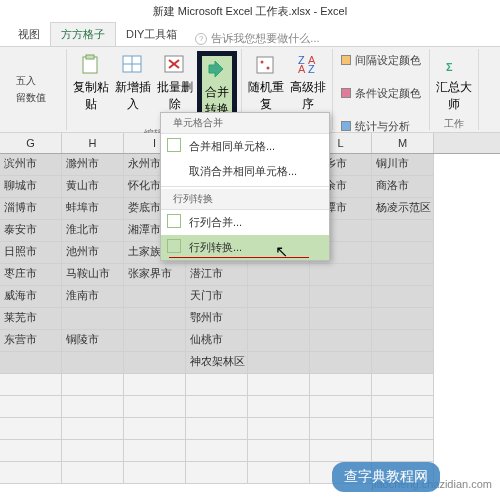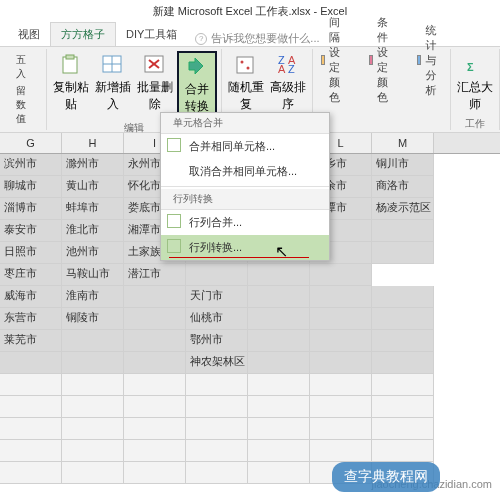--- a/index.html
+++ b/index.html
@@ -8,24 +8,24 @@
 .tabs{display:flex;background:#fff;border-bottom:1px solid #d4d4d4;padding-left:8px;height:24px;align-items:flex-end}
 .tab{padding:4px 10px;color:#444;cursor:pointer}
 .tab.active{background:#f1f1f1;border:1px solid #d4d4d4;border-bottom:none;color:#217346}
 .tell{display:flex;align-items:center;color:#888;padding-left:8px}
 .tell .bulb{width:12px;height:12px;border:1px solid #bbb;border-radius:50%;margin-right:4px;display:flex;align-items:center;justify-content:center;font-size:8px;color:#aaa}
 .ribbon{display:flex;background:#f1f1f1;border-bottom:1px solid #d4d4d4;height:86px;padding:2px 0}
 .group{display:flex;flex-direction:column;align-items:center;border-right:1px solid #d9d9d9;padding:2px 4px;justify-content:space-between}
 .group-label{font-size:10px;color:#666;margin-top:2px}
 .btns{display:flex;gap:2px;flex:1;align-items:flex-start}
 .bigbtn{display:flex;flex-direction:column;align-items:center;width:40px;padding:2px;text-align:center;cursor:pointer}
-.bigbtn.active{background:#c5e0b4;border:2px solid #0f172a}
+.bigbtn.active{background:#c5e0b4;border:5px solid #0f172a}
 .bigbtn .icon{width:28px;height:24px;display:flex;align-items:center;justify-content:center;margin-bottom:2px}
 .bigbtn .lbl{font-size:12px;line-height:17px}
-.smallbtns{display:flex;flex-direction:row;gap:15px}
+.smallbtns{display:flex;flex-direction:column;gap:15px}
 .smallbtn{display:flex;align-items:center;height:18px;padding:1px 4px;cursor:pointer;font-size:10px;color:#444}
 .smallbtn .dot{width:10px;height:10px;border:1px solid #888;margin-right:4px}
 .sheet{position:relative}
 .colhdr{display:flex;background:#e6e6e6;border-bottom:1px solid #aaa}
 .ch{width:62px;height:20px;border-right:1px solid #ccc;text-align:center;line-height:20px;color:#333;background:#efefef}
 .rows{}
 .row{display:flex;height:22px}
 .cell{width:62px;border-right:1px solid #d0d0d0;border-bottom:1px solid #d0d0d0;padding:2px 4px;background:#d9d9d9;color:#333;overflow:hidden;white-space:nowrap}
 .cell.light{background:#f3f3f3}
 .menu{position:absolute;top:112px;left:160px;background:#fff;border:1px solid #bcbcbc;box-shadow:2px 2px 6px rgba(0,0,0,.25);width:170px;z-index:10}
@@ -218,48 +218,49 @@
         <div class="cell">池州市</div>
         <div class="cell">土家族苗族</div>
         <div class="cell">咸宁市</div>
         <div class="cell"></div>
         <div class="cell"></div>
         <div class="cell"></div>
       </div>
       <div class="row">
         <div class="cell">枣庄市</div>
         <div class="cell">马鞍山市</div>
+        <div class="cell">张家界市</div>
         <div class="cell">潜江市</div>
         <div class="cell"></div>
         <div class="cell"></div>
         <div class="cell"></div>
       </div>
       <div class="row">
         <div class="cell">威海市</div>
         <div class="cell">淮南市</div>
         <div class="cell"></div>
         <div class="cell">天门市</div>
         <div class="cell"></div>
         <div class="cell"></div>
         <div class="cell"></div>
       </div>
       <div class="row">
+        <div class="cell">莱芜市</div>
+        <div class="cell"></div>
+        <div class="cell"></div>
+        <div class="cell">鄂州市</div>
+        <div class="cell"></div>
+        <div class="cell"></div>
+        <div class="cell"></div>
+      </div>
+      <div class="row">
         <div class="cell">东营市</div>
         <div class="cell">铜陵市</div>
         <div class="cell"></div>
         <div class="cell">仙桃市</div>
-        <div class="cell"></div>
-        <div class="cell"></div>
-        <div class="cell"></div>
-      </div>
-      <div class="row">
-        <div class="cell">莱芜市</div>
-        <div class="cell"></div>
-        <div class="cell"></div>
-        <div class="cell">鄂州市</div>
         <div class="cell"></div>
         <div class="cell"></div>
         <div class="cell"></div>
       </div>
       <div class="row">
         <div class="cell"></div>
         <div class="cell"></div>
         <div class="cell"></div>
         <div class="cell">神农架林区</div>
         <div class="cell"></div>

